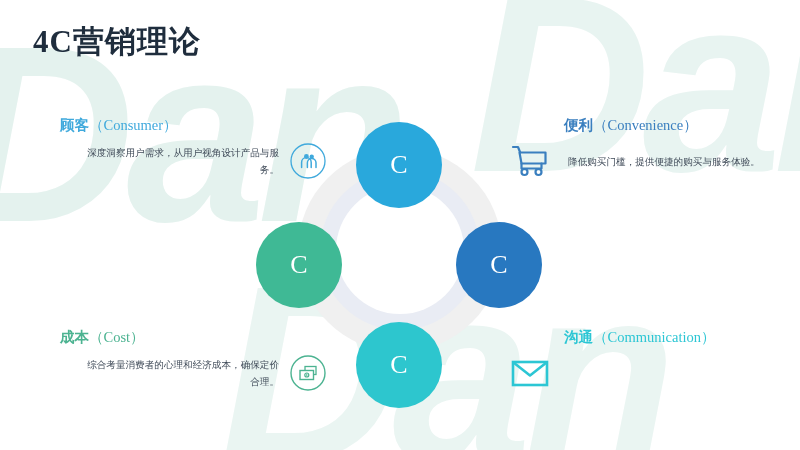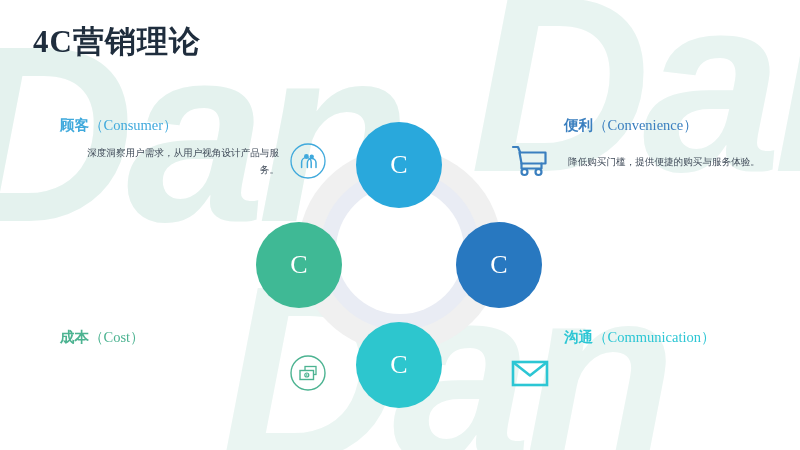--- a/index.html
+++ b/index.html
@@ -247,20 +247,21 @@
       </div>
       <div class="blk-body">降低购买门槛，提供便捷的购买与服务体验。</div>
     </div>
   </div>
 
   <div class="blk blk-bl">
     <div class="blk-head" style="color:#4cb391">
       <span>成本</span><span class="en">（Cost）</span>
     </div>
     <div class="row">
+      <div class="blk-body">综合考量消费者的心理和经济成本，确保定价合理。</div>
       <div class="icon-box">
         <svg width="40" height="40" viewBox="0 0 40 40">
           <circle cx="20" cy="20" r="17" fill="none" stroke="#4cb391" stroke-width="1.4"></circle>
           <rect x="17" y="13.5" width="11" height="8" fill="none" stroke="#4cb391" stroke-width="1.3"></rect>
           <rect x="12" y="17.5" width="13.5" height="9" fill="#ffffff" stroke="#4cb391" stroke-width="1.4"></rect>
           <circle cx="18.8" cy="22" r="2" fill="none" stroke="#4cb391" stroke-width="1.2"></circle>
           <path d="M18.8 20.6v2.8" stroke="#4cb391" stroke-width="1"></path>
         </svg>
       </div>
     </div>

